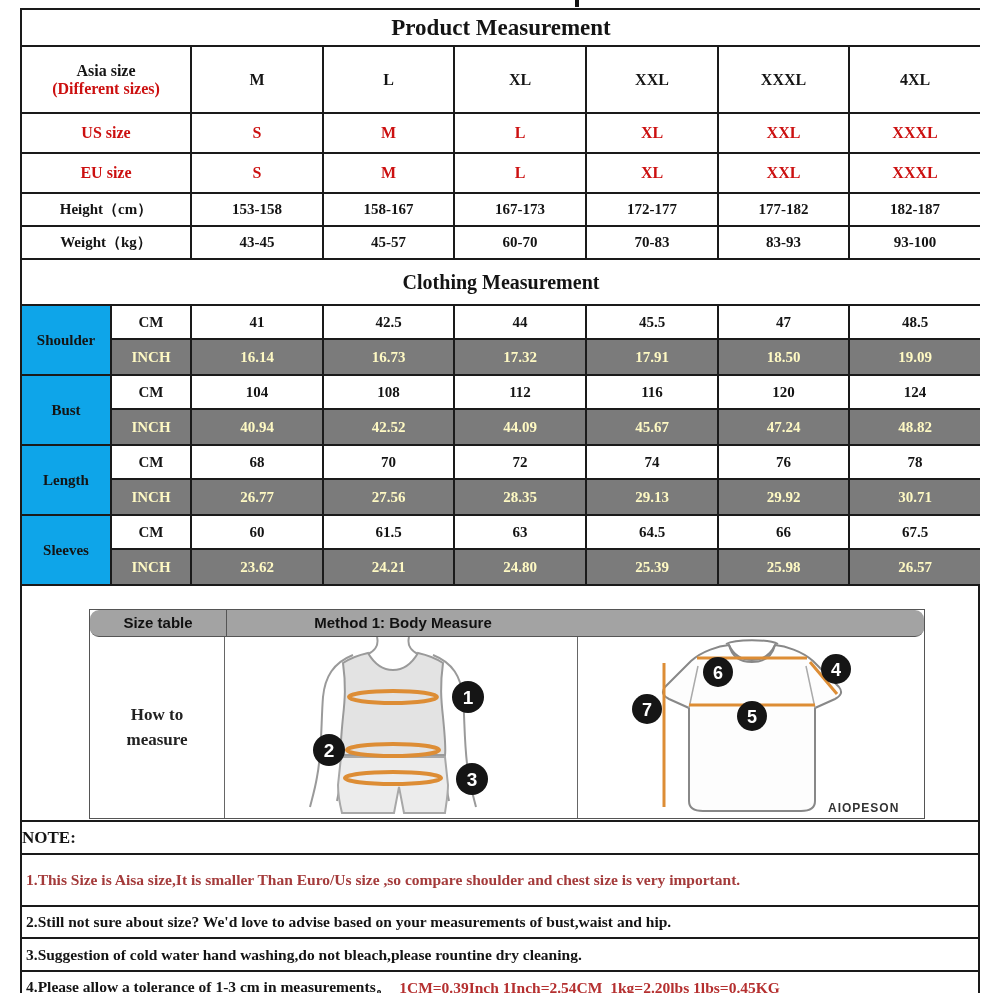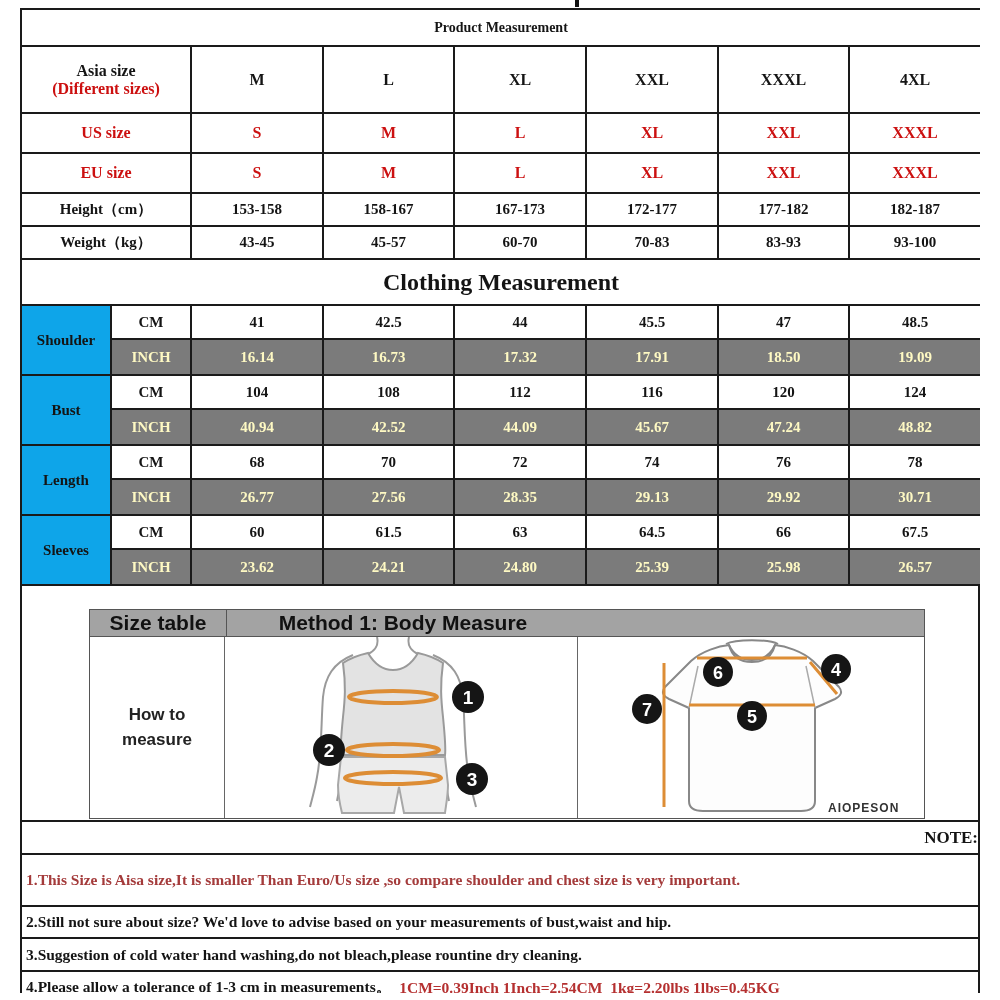--- a/index.html
+++ b/index.html
@@ -4,50 +4,50 @@
 <style>
   html,body{margin:0;padding:0;background:#fff;}
   .sheet{position:relative;width:1000px;height:1000px;background:#fff;overflow:hidden;
          font-family:"Liberation Serif","DejaVu Serif",serif;color:#141414;}
   .tick{position:absolute;left:575px;top:0;width:4px;height:7px;background:#111;}
   .outer{position:absolute;left:20px;top:8px;width:960px;height:985px;box-sizing:border-box;overflow:hidden;}
 
   table.main{border-collapse:collapse;table-layout:fixed;width:960px;}
   table.main td{border:2px solid #1a1a1a;text-align:center;vertical-align:middle;
                 font-weight:bold;font-size:15px;padding:0;overflow:hidden;}
-  tr.r-title td{height:35px;font-size:14px;}
+  tr.r-title td{height:35px;font-size:23px;}
   tr.r-header td{height:65px;font-size:16px;}
   .hdr-black{color:#141414;}
   .hdr-red{color:#cc1010;}
   tr.r-size td{height:38px;font-size:16px;}
   .red{color:#cc1010;}
   tr.r-body td{height:31px;}
-  tr.r-cloth-title td{height:44px;font-size:24px;margin-left:48px;}
+  tr.r-cloth-title td{height:44px;font-size:20px;margin-left:48px;}
   tr.r-cm td{height:32px;}
   tr.r-inch td{height:34px;background:#7b7b7b;color:#fef9c3;}
   td.glabel{background:#0ea5e9;color:#141414;font-size:16px;}
 
   .size-guide{box-sizing:border-box;width:960px;height:234px;border-left:2px solid #1a1a1a;
               border-right:2px solid #1a1a1a;padding-top:23px;background:#fff;}
   .guide-inner{margin-left:67px;width:836px;box-sizing:border-box;border:1px solid #555;}
   .guide-bar{display:flex;background:#a3a3a3;border-bottom:1px solid #555;
-             font-family:"Liberation Sans","DejaVu Sans",sans-serif;font-weight:bold;font-size:21px;color:#111;}
+             font-family:"Liberation Sans","DejaVu Sans",sans-serif;font-weight:bold;font-size:15px;color:#111;border-radius:9px;}
   .guide-bar div{box-sizing:border-box;height:26px;line-height:26px;text-align:center;}
   .gb1{width:136px;}
   .gb2{width:353px;border-left:1px solid #555;}
   .gb3{width:347px;border-left:1px solid #555;}
   .guide-cols{display:flex;height:181px;}
   .gc{box-sizing:border-box;position:relative;}
   .gc1{width:136px;display:flex;flex-direction:column;justify-content:center;align-items:center;
-       font-family:Liberation Sans, sans-serif;font-weight:bold;font-size:17px;color:#222;line-height:1.45;}
+       font-family:Liberation Serif, serif;font-weight:bold;font-size:17px;color:#222;line-height:1.45;}
   .gc2{width:353px;border-left:1px solid #666;}
   .gc3{width:347px;border-left:1px solid #666;}
 
   .note-title{box-sizing:border-box;width:960px;height:33px;border:2px solid #1a1a1a;border-bottom:none;
-              text-align:right;font-weight:bold;font-size:17px;line-height:31px;}
+              text-align:left;font-weight:bold;font-size:17px;line-height:31px;}
   .note-row{box-sizing:border-box;width:960px;border:2px solid #1a1a1a;border-bottom:none;
             font-weight:bold;font-size:15.5px;display:flex;align-items:center;padding-left:4px;white-space:pre-wrap;}
   .n1{height:52px;color:#a43b3b;}
   .n2{height:32px;}
   .n3{height:33px;}
   .n4{height:35px;border-bottom:2px solid #1a1a1a;}
   .conv{color:#b53030;margin-left:8px;}
 </style>
 </head>
 <body>

